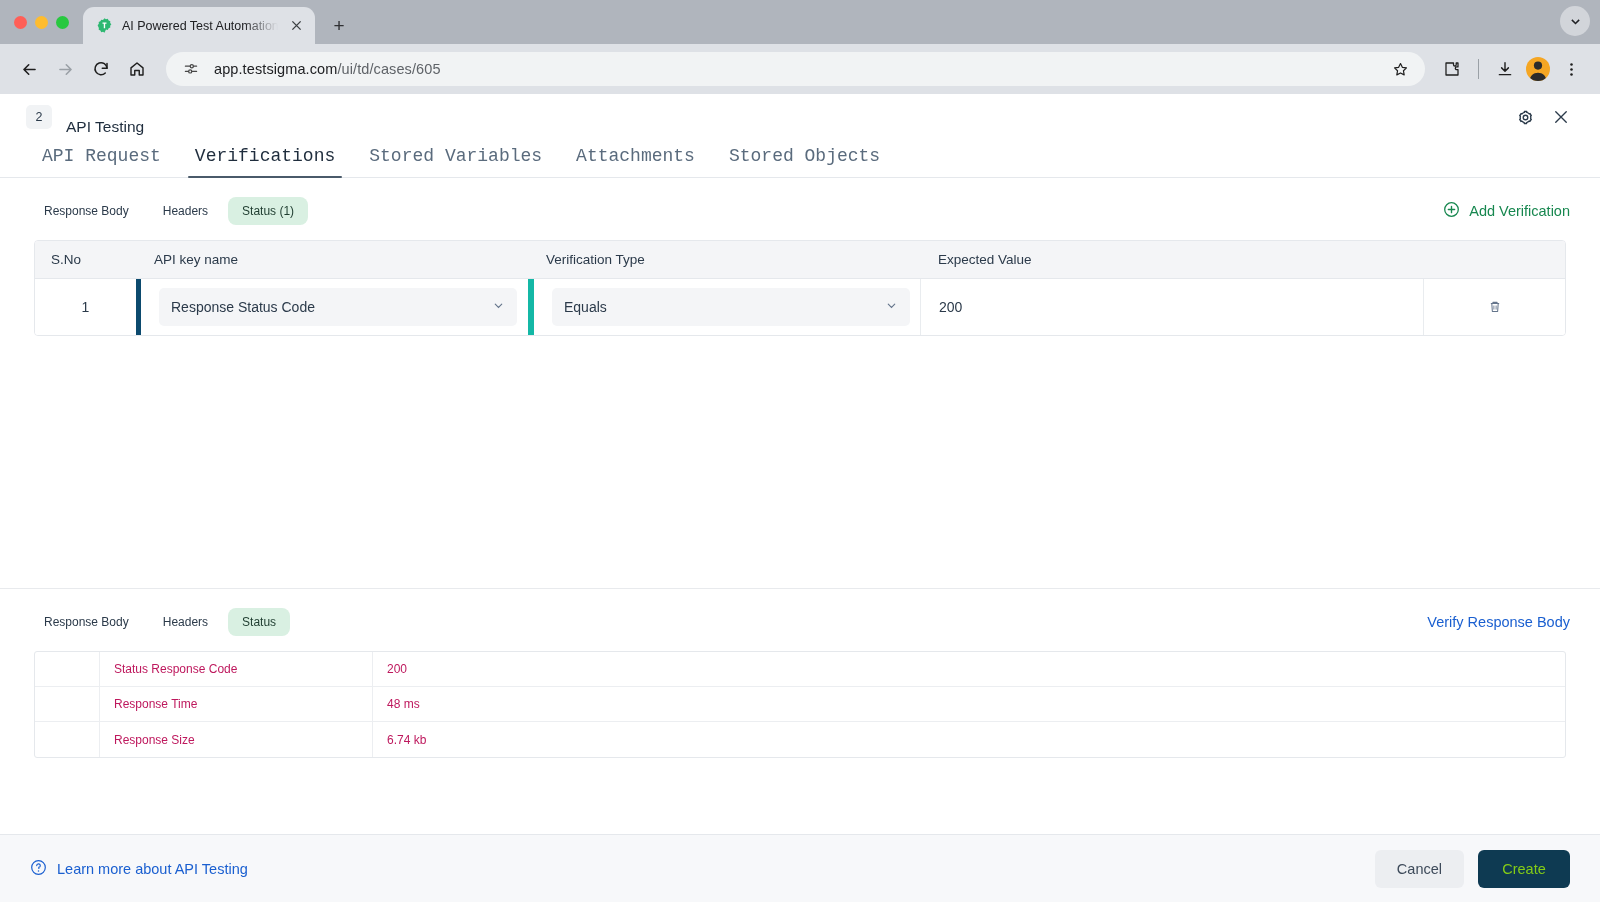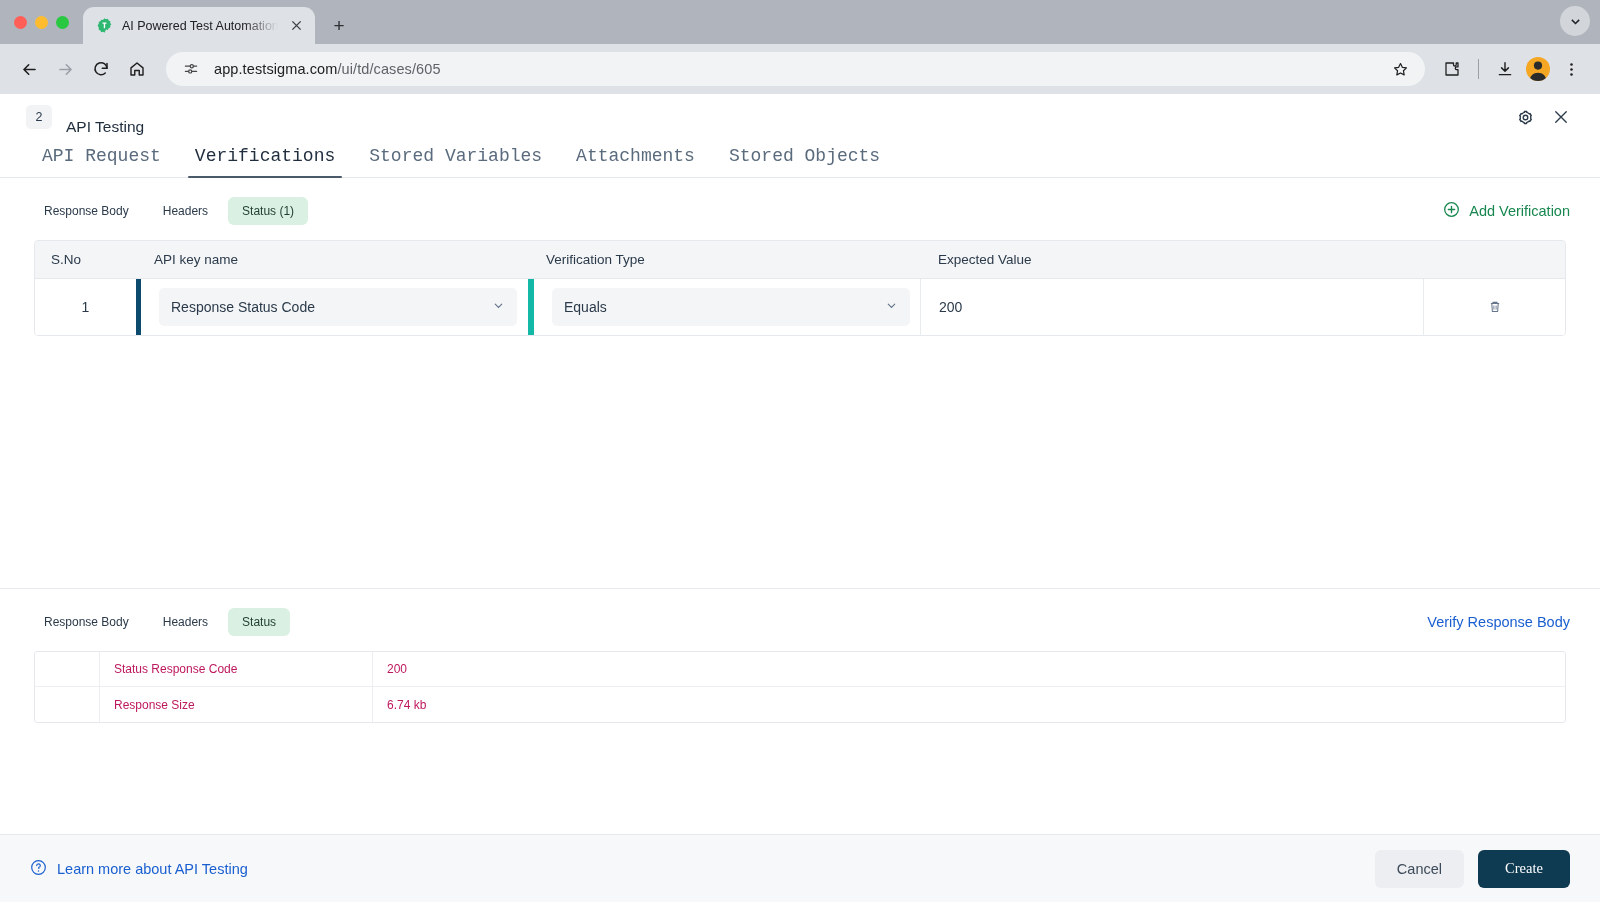--- a/index.html
+++ b/index.html
@@ -139,21 +139,21 @@
   
   .subtab-row {
     display: flex; align-items: center;
     padding: 14px 30px 0 30px; height: 52px;
   }
   .subtab {
     font-size: 12px; color: #2b3a4a;
     padding: 7px 14px; border-radius: 6px; white-space: nowrap;
     margin-right: 6px;
   }
-  .subtab.active { background: #d9f0e2; color: #1f3d30; }
+  .subtab.active { background: #d9f0e2; color: #1f3d30; border-radius: 8px; }
   .flexspace { flex: 1; }
   .add-verification {
     display: flex; align-items: center; gap: 9px;
     color: #17874f; font-size: 14.5px;
   }
 
   
   .vtable {
     margin: 10px 34px 0 34px;
     border: 1px solid #e5e8ec; border-radius: 4px;
@@ -206,21 +206,21 @@
     background: #f7f8fa; border-top: 1px solid #e5e8ec;
     display: flex; align-items: center; padding: 0 30px;
   }
   .learn-more { display: flex; align-items: center; gap: 10px; color: #1a5fd0; font-size: 14.5px; justify-content: center; }
   .btn {
     height: 38px; border-radius: 6px; font-size: 14.5px;
     display: flex; align-items: center; justify-content: center;
     padding: 0 22px; margin-left: 14px;
   }
   .btn-cancel { background: #eceef1; color: #3d4a5a; }
-  .btn-create { background: #0e3a52; color: #ffffff; min-width: 92px; font-family: Liberation Serif, serif; }
+  .btn-create { background: #0e3a52; color: #84cc16; min-width: 92px; }
 </style>
 </head>
 <body>
 
 <div class="browser-chrome">
 
   <div class="tabstrip">
     <div class="traffic">
       <div class="dot red"></div>
       <div class="dot yellow"></div>
@@ -418,20 +418,25 @@
     </div>
 
     <div class="stable">
       <div class="srow">
         <div class="s-gut"></div>
         <div class="s-lab">Status Response Code</div>
         <div class="s-val">200</div>
       </div>
       <div class="srow">
         <div class="s-gut"></div>
+        <div class="s-lab">Response Time</div>
+        <div class="s-val">48 ms</div>
+      </div>
+      <div class="srow">
+        <div class="s-gut"></div>
         <div class="s-lab">Response Size</div>
         <div class="s-val">6.74 kb</div>
       </div>
     </div>
   </div>
 
   <div class="footer">
     <div class="learn-more">
       <span>
         <svg width="17" height="17" viewBox="0 0 20 20">

